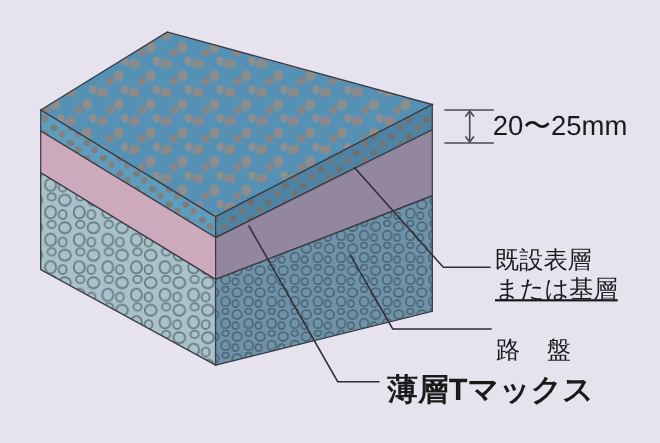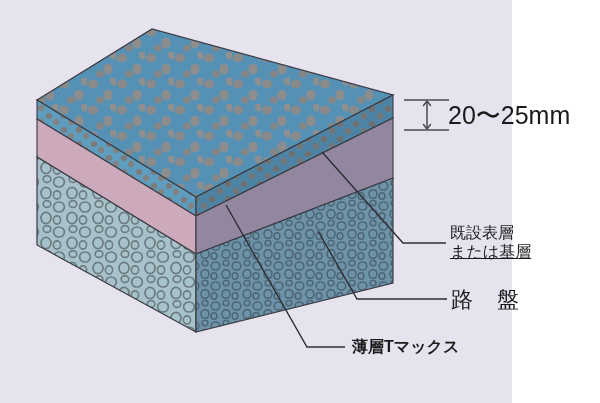--- a/index.html
+++ b/index.html
@@ -8,21 +8,21 @@
     padding: 0;
   }
   body {
     width: 600px;
     height: 403px;
     overflow: hidden;
     font-family: "Liberation Sans", "DejaVu Sans", sans-serif;
   }
   #scene {
     position: relative;
-    width: 512px;
+    width: 600px;
     height: 403px;
     background: #e6e3ef;
   }
   #scene svg {
     position: absolute;
     top: 0;
     left: 0;
     display: block;
   }
   .lbl {
@@ -33,34 +33,34 @@
   }
   #dim-label {
     left: 448px;
     top: 101px;
     font-size: 25px;
     letter-spacing: 0px;
   }
   #label-existing {
     left: 450px;
     top: 224px;
-    font-size: 16px;
+    font-size: 22px;
     font-weight: 400;
   }
   #label-existing .ln2 { display: block; text-decoration: underline; }
   #label-roadbed {
     left: 451px;
-    top: 287px;
+    top: 305px;
     font-size: 22px;
     letter-spacing: 1px;
   }
   #label-product {
     left: 352px;
     top: 338px;
-    font-size: 16px;
+    font-size: 28px;
     font-weight: 700;
     letter-spacing: 0px;
   }
 </style>
 </head>
 <body>
 
 <div id="scene">
 
   <svg width="600" height="403" viewBox="0 0 600 403">

